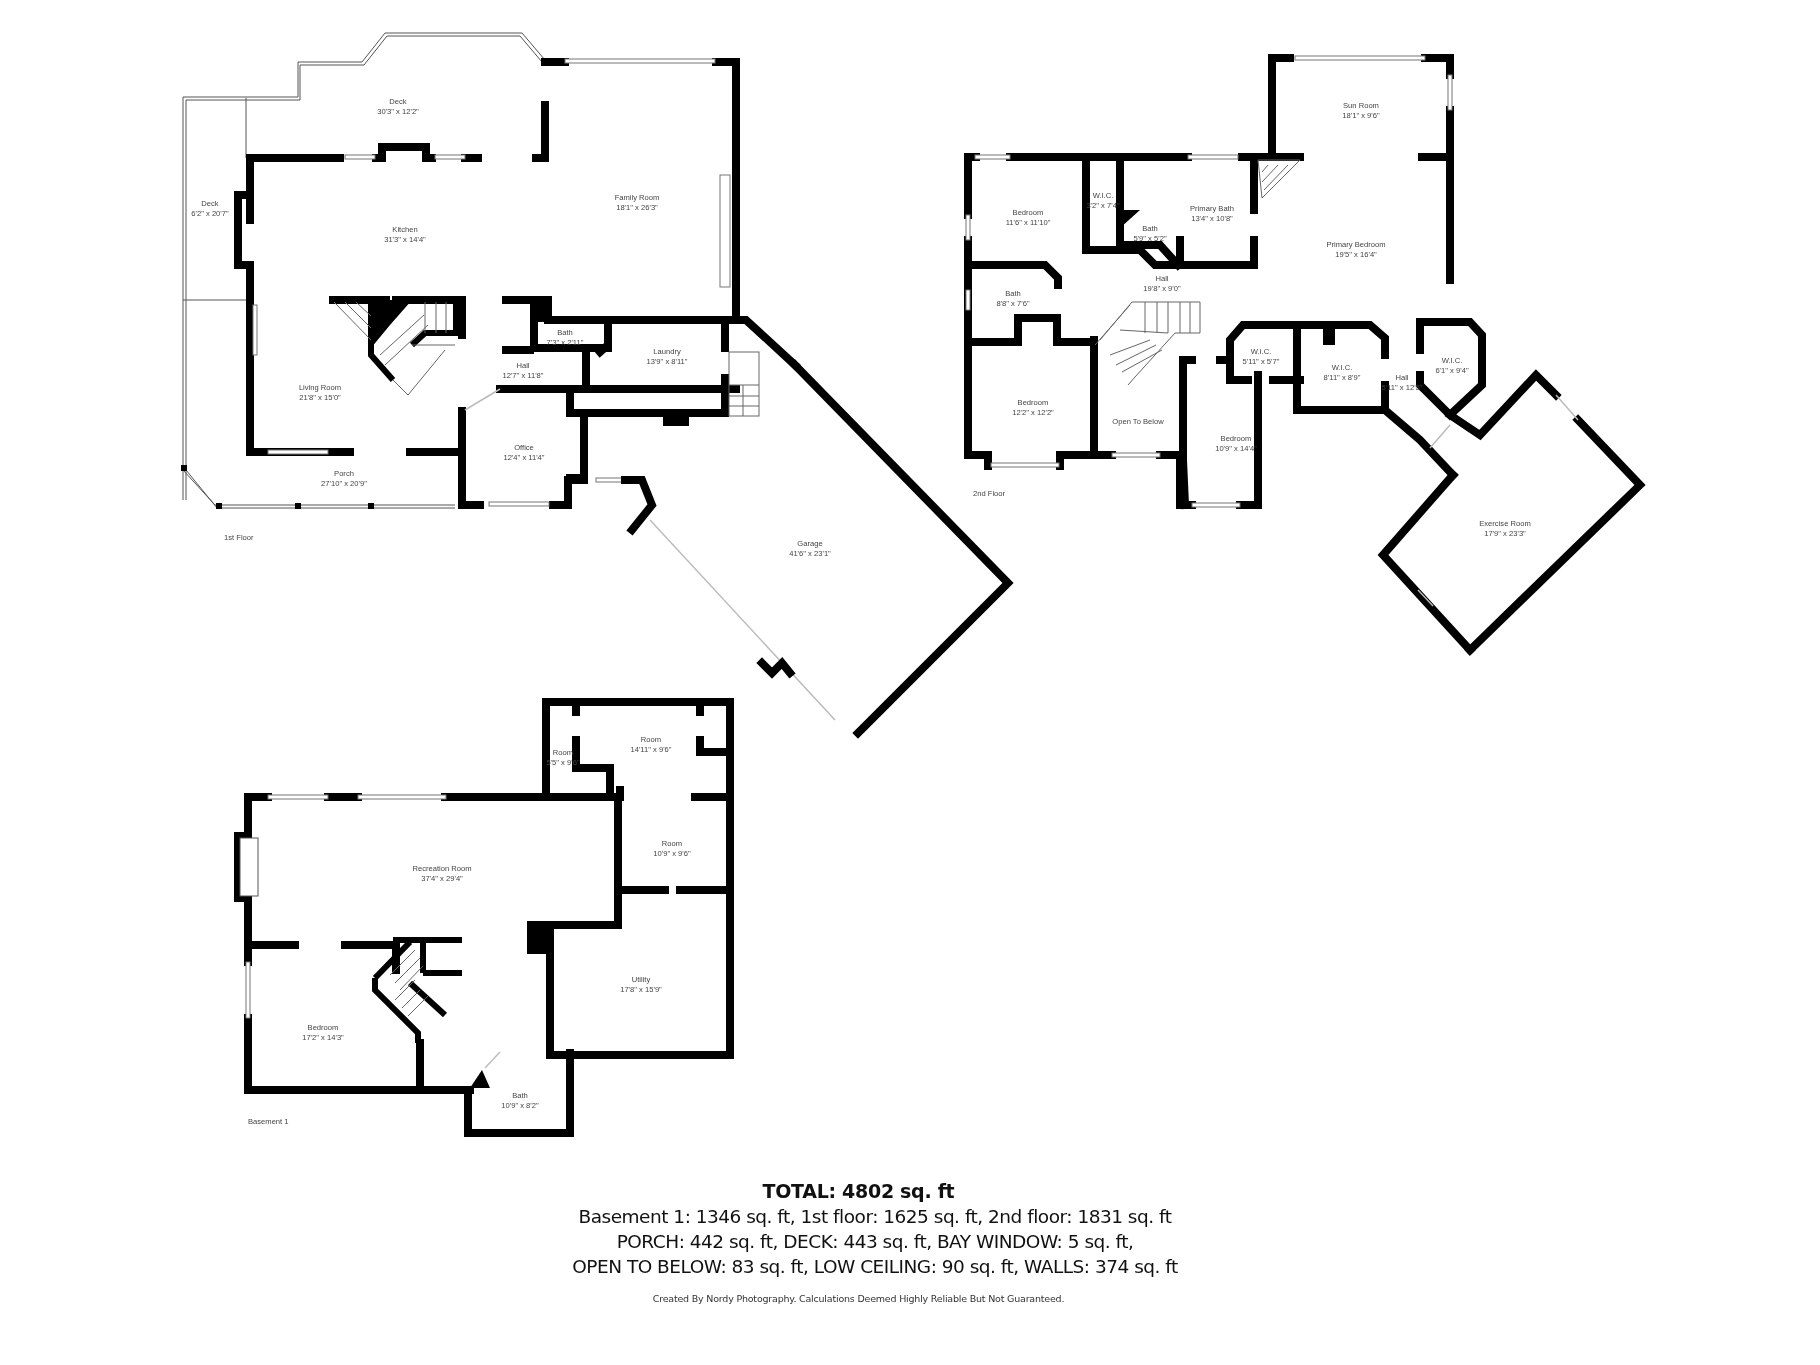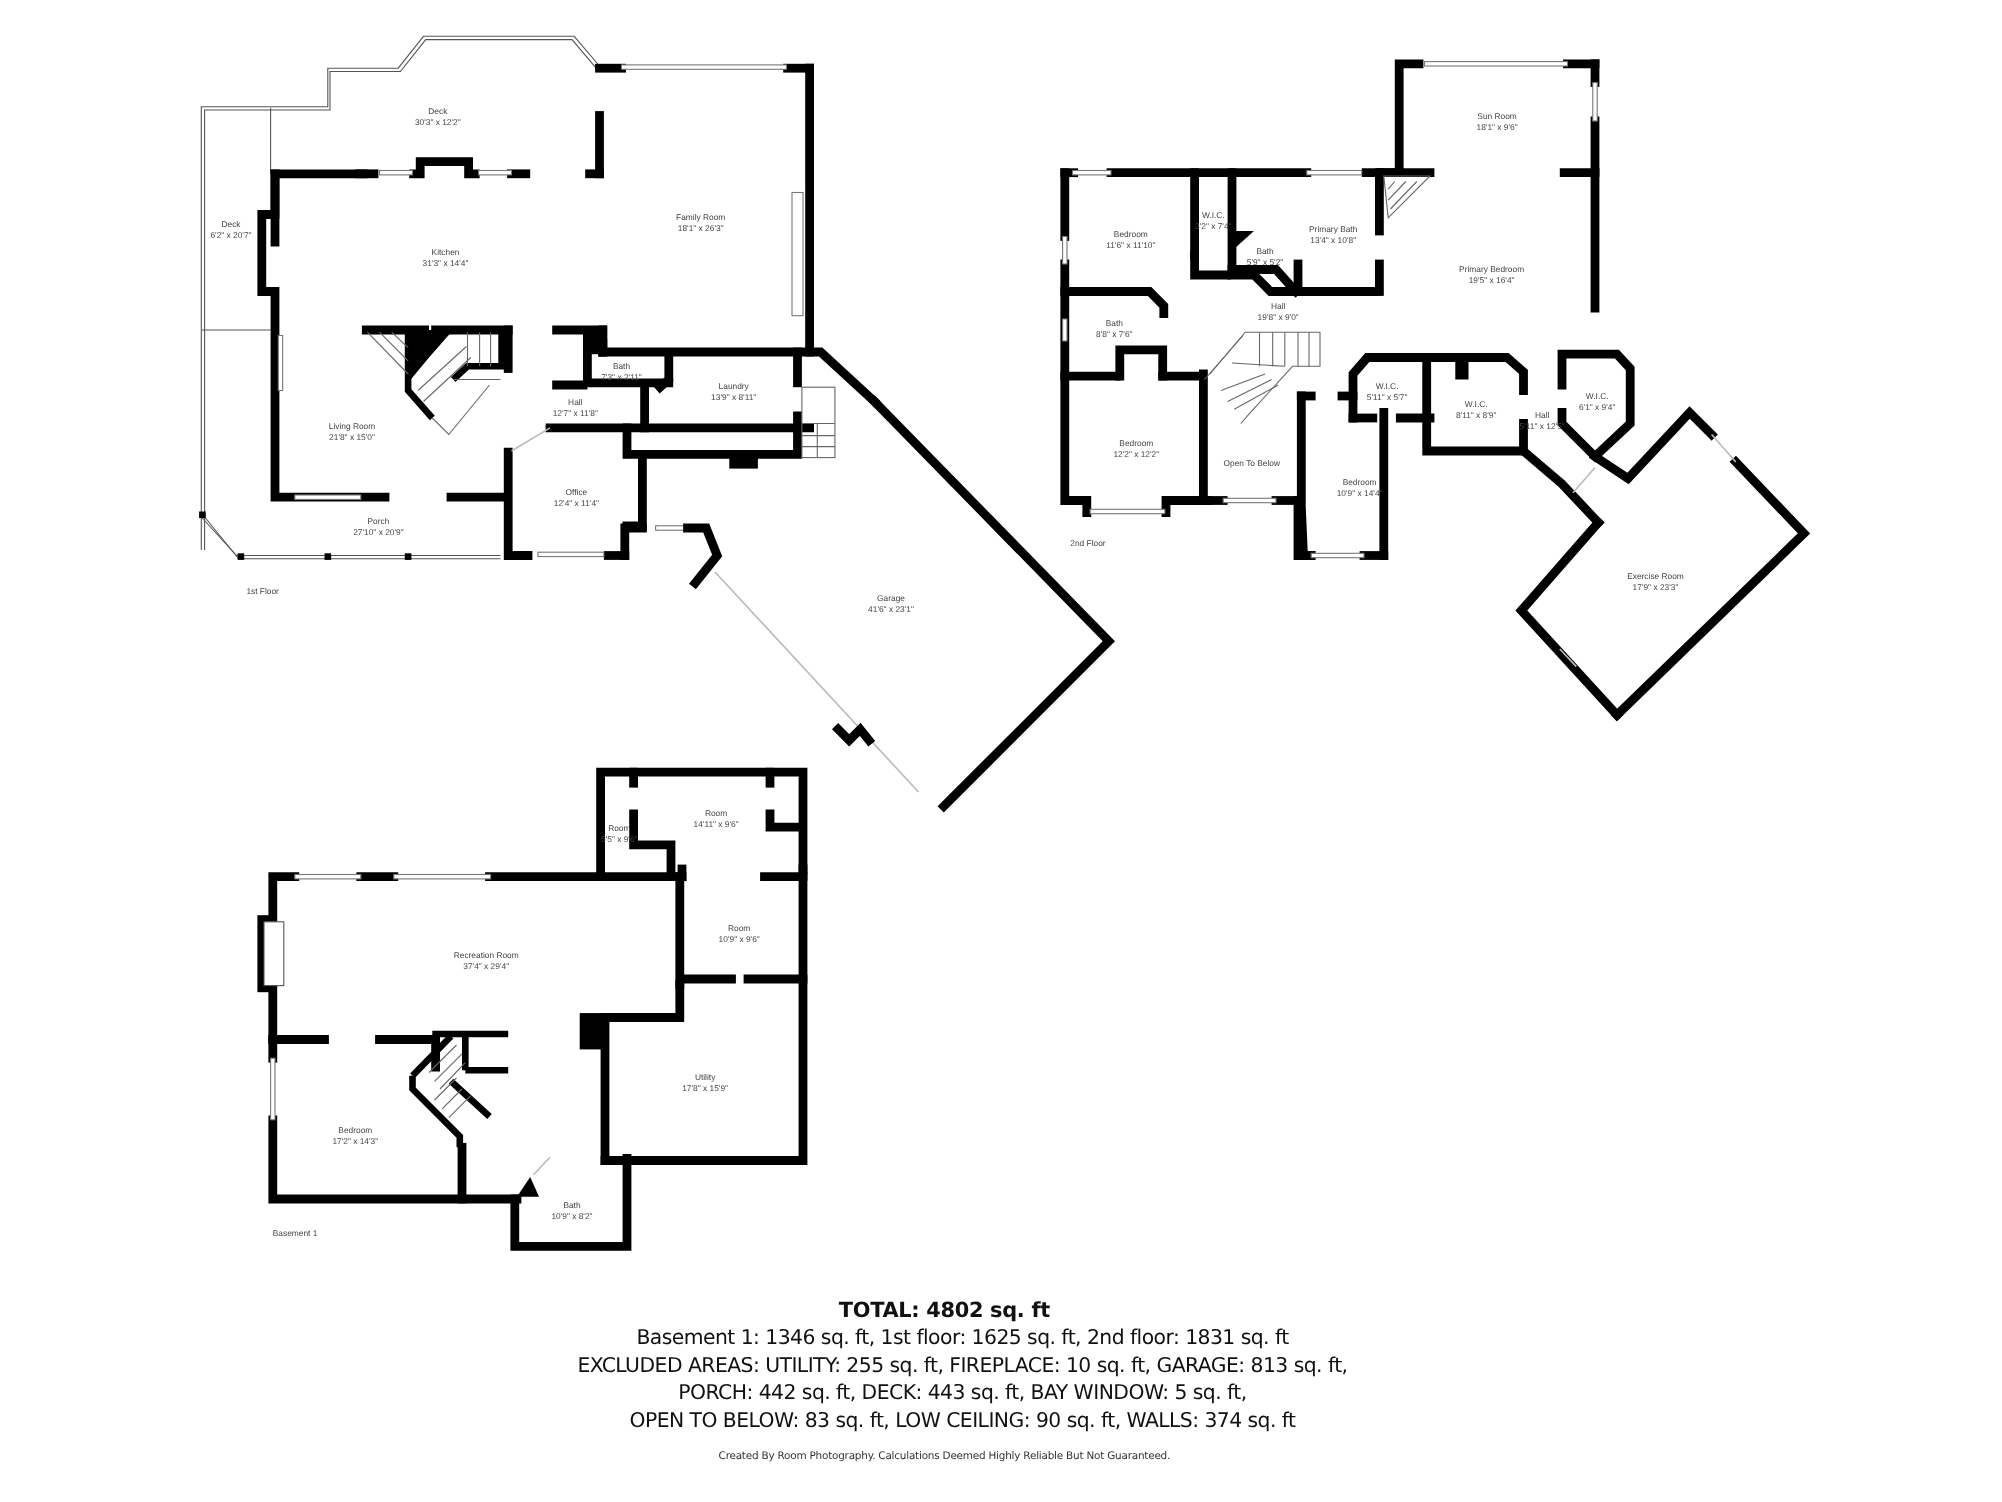--- a/index.html
+++ b/index.html
@@ -341,17 +341,16 @@
     <text class="room-label" x="323" y="1040">17'2" x 14'3"</text>
     <text class="room-label" x="520" y="1098">Bath</text>
     <text class="room-label" x="520" y="1108">10'9" x 8'2"</text>
     <text class="floor-label" x="248" y="1124">Basement 1</text>
   </g>
 </svg>
 
 <div id="summary">
   <div class="total">TOTAL: 4802 sq. ft</div>
   <div class="line">Basement 1: 1346 sq. ft, 1st floor: 1625 sq. ft, 2nd floor: 1831 sq. ft</div>
-  <div class="line">EXCLUDED AREAS: UTILITY: 255 sq. ft, FIREPLACE: 10 sq. ft, GARAGE: 813 sq. ft,</div>
   <div class="line">PORCH: 442 sq. ft, DECK: 443 sq. ft, BAY WINDOW: 5 sq. ft,</div>
   <div class="line">OPEN TO BELOW: 83 sq. ft, LOW CEILING: 90 sq. ft, WALLS: 374 sq. ft</div>
-  <div class="credit">Created By Room Photography. Calculations Deemed Highly Reliable But Not Guaranteed.</div>
+  <div class="credit">Created By Nordy Photography. Calculations Deemed Highly Reliable But Not Guaranteed.</div>
 </div>
 
 </body></html>

